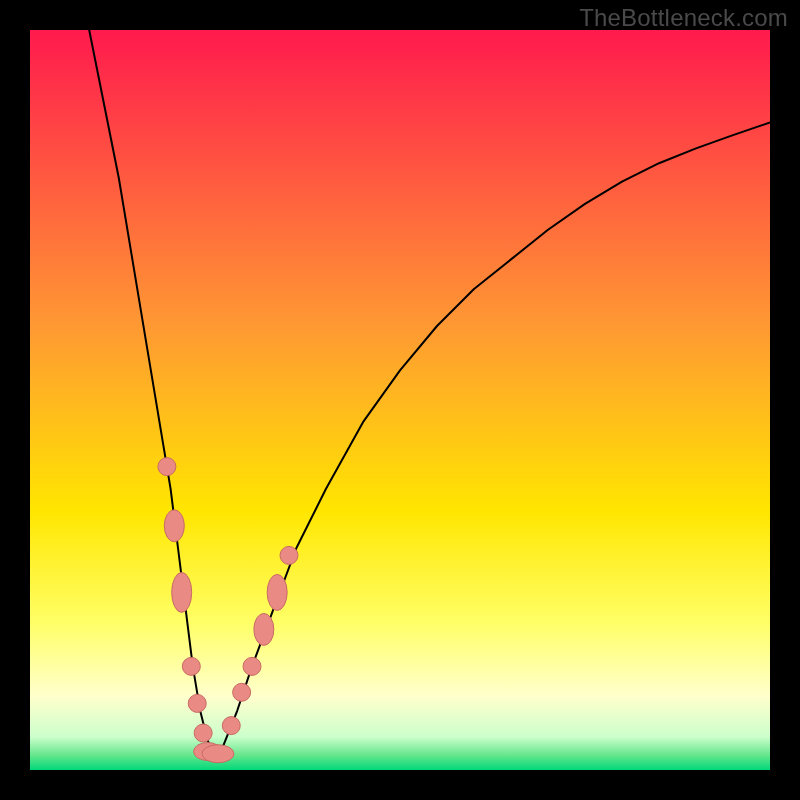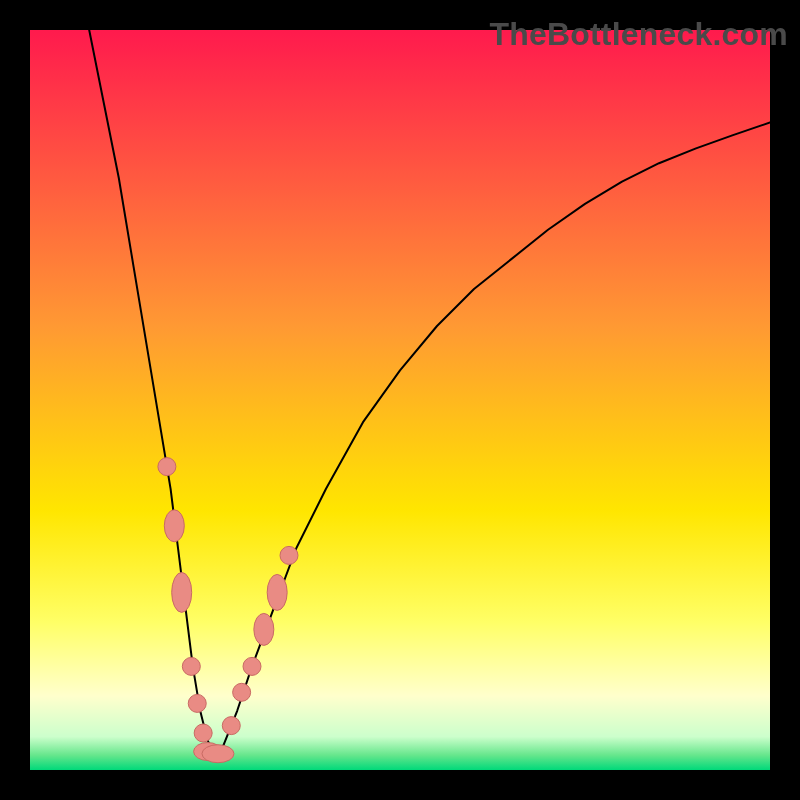--- a/index.html
+++ b/index.html
@@ -18,25 +18,25 @@
   }
   .plot {
     position: absolute;
     left: 30px;
     top: 30px;
     width: 740px;
     height: 740px;
   }
   .watermark {
     position: absolute;
-    top: 16px;
+    top: 4px;
     right: 12px;
     color: #4a4a4a;
-    font-size: 32px;
-    font-weight: 700;
+    font-size: 24px;
+    font-weight: 400;
     letter-spacing: 0.2px;
     user-select: none;
   }
   svg { display: block; }
 </style>
 </head>
 <body>
 
 <div class="frame">
   <div class="plot">

